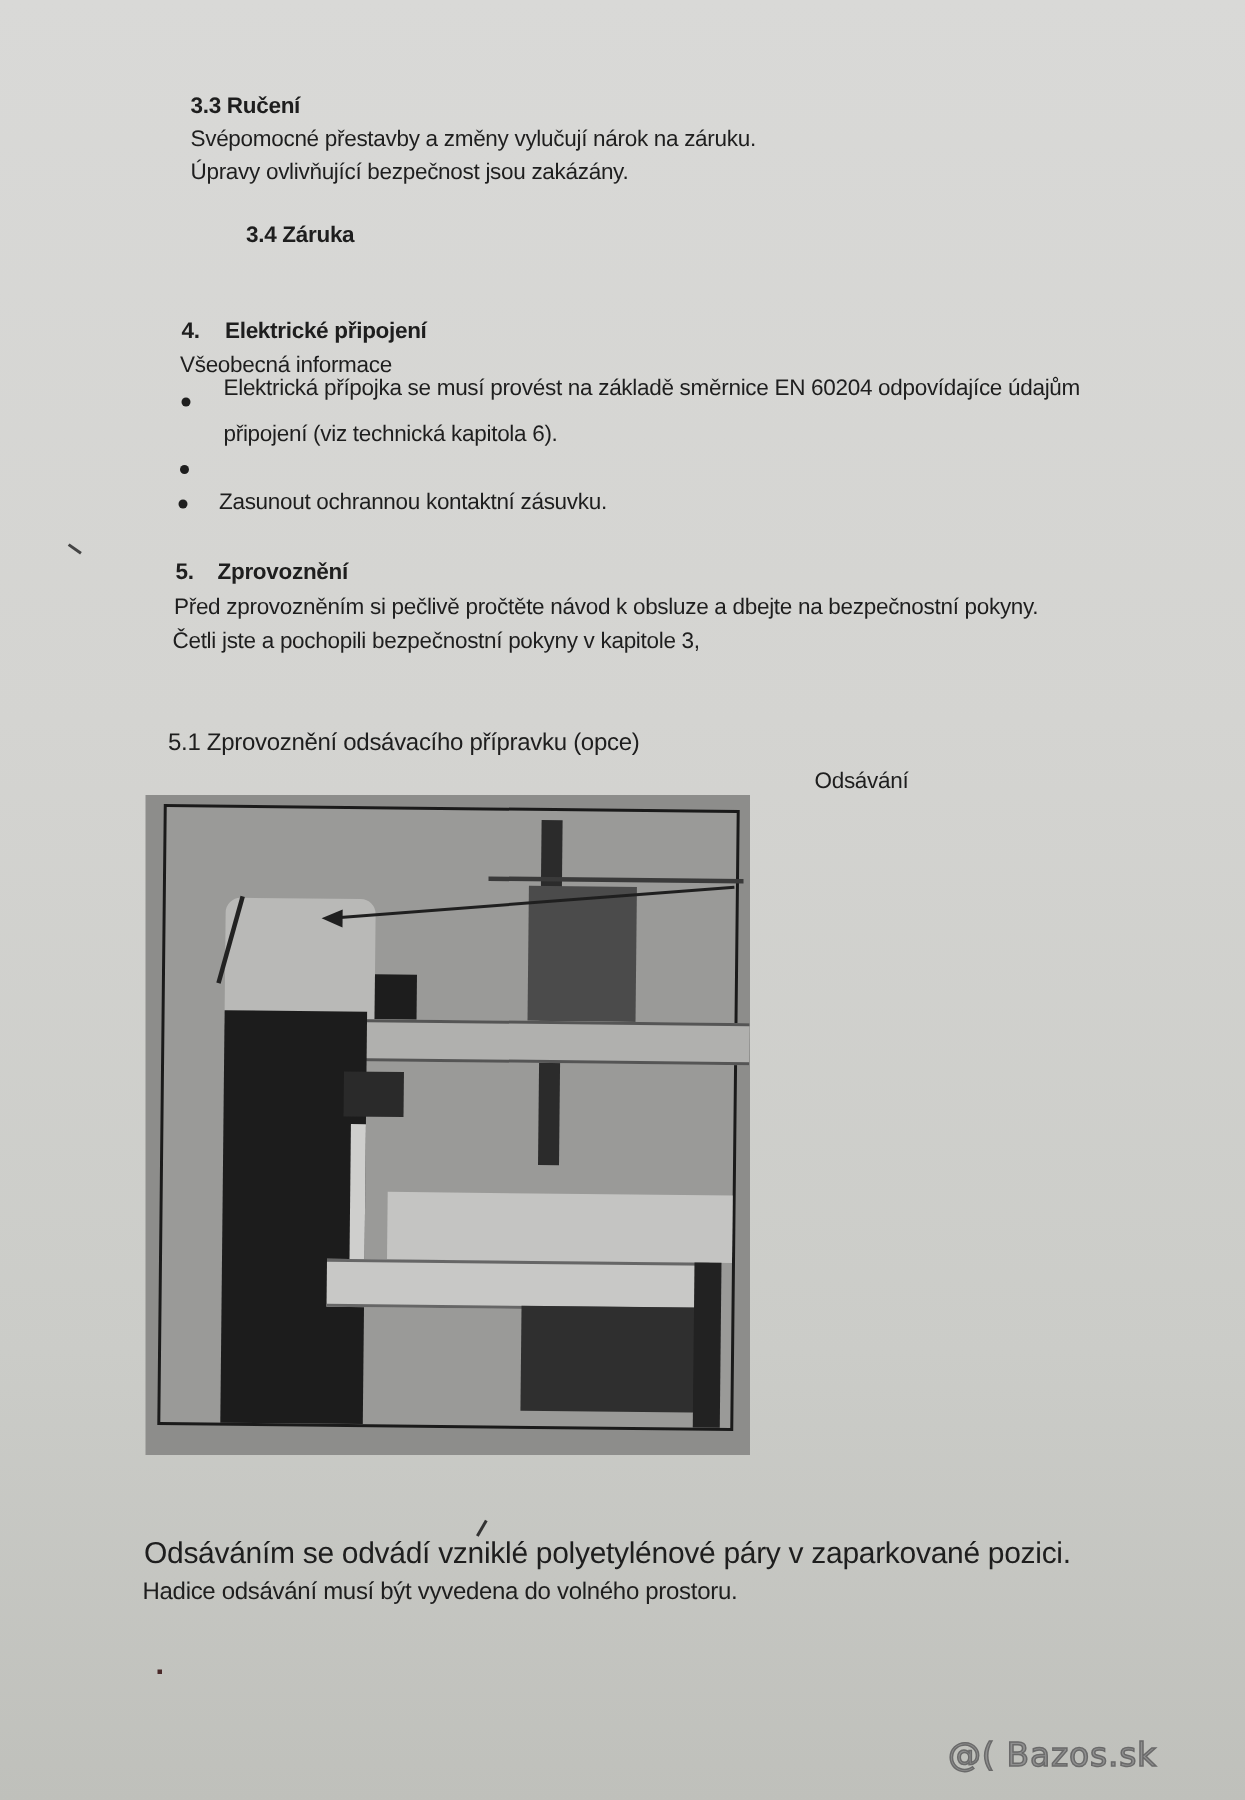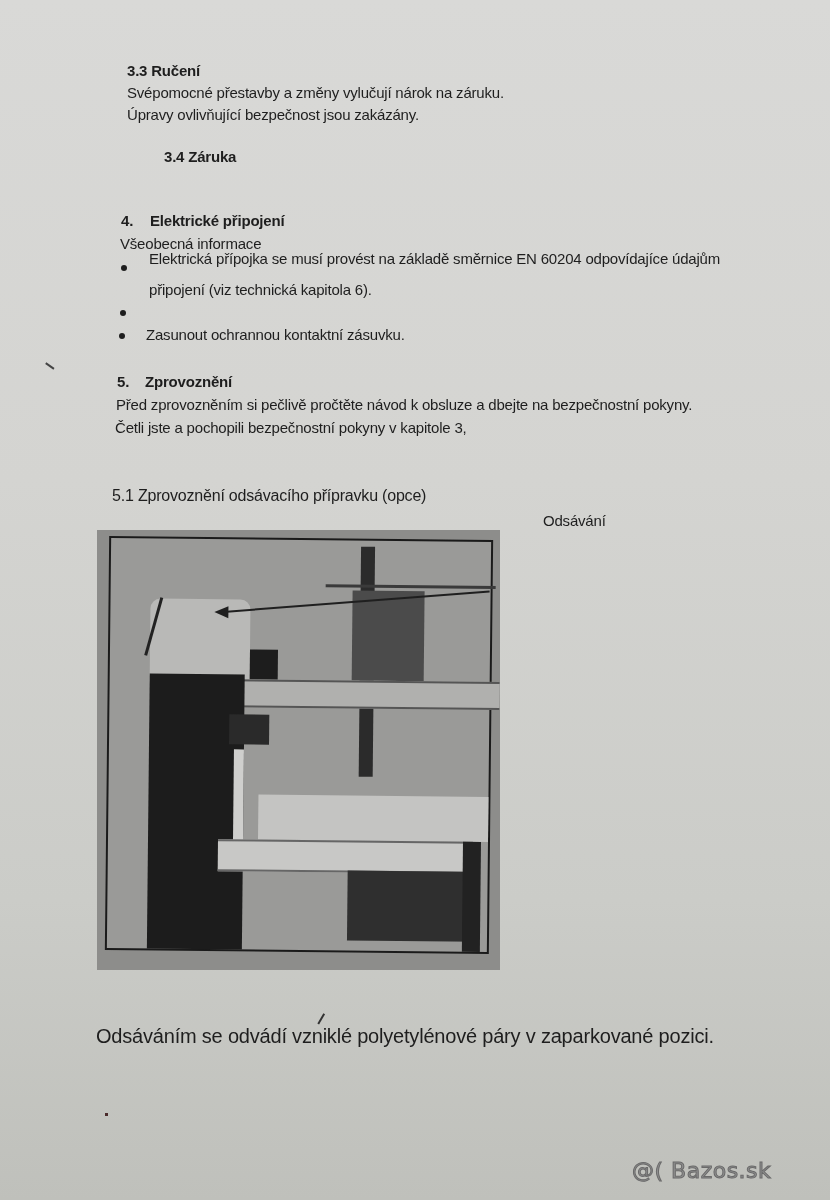--- a/index.html
+++ b/index.html
@@ -85,17 +85,18 @@
       <div class="blk" style="left:150px;top:255px;width:230px;height:45px;background:#c4c4c2;"></div>
       <div class="blk" style="left:110px;top:300px;width:255px;height:28px;background:#c8c8c6;border-top:2px solid #666;border-bottom:2px solid #666;"></div>
 
       <div class="blk" style="left:240px;top:330px;width:130px;height:70px;background:#2f2f2f;"></div>
       <div class="blk" style="left:355px;top:300px;width:18px;height:110px;background:#222;"></div>
     </div>
   </div>
 
   <div class="t" style="left:96px;top:1002px;font-size:20px;margin-top:24px;">Odsáváním se odvádí vzniklé polyetylénové páry v zaparkované pozici.</div>
   <div class="mark" style="left:315px;top:1018px;width:12px;height:1.5px;transform:rotate(-60deg);background:#333;"></div>
+  <div class="t" style="left:95px;top:1052px;font-size:16px;">Hadice odsávání musí být vyvedena do volného prostoru.</div>
 
   <div class="mark" style="left:105px;top:1113px;width:3px;height:3px;background:#4a2a2a;"></div>
 
   <div class="watermark">@( Bazos.sk</div>
 </div>
 
 </body></html>

